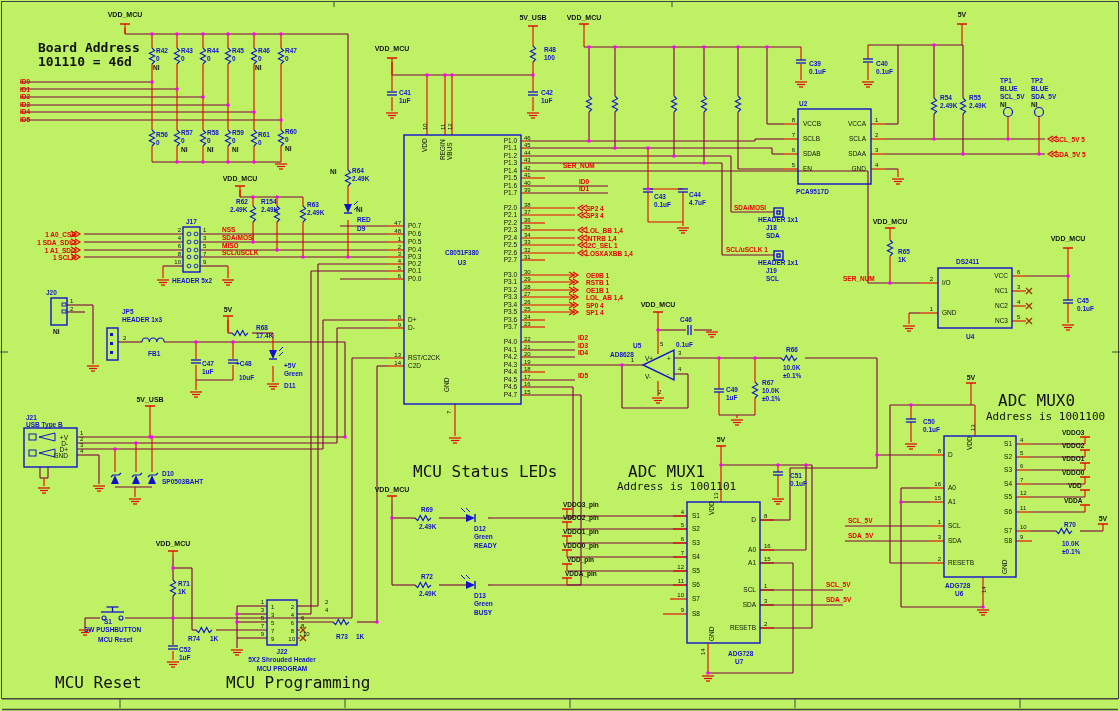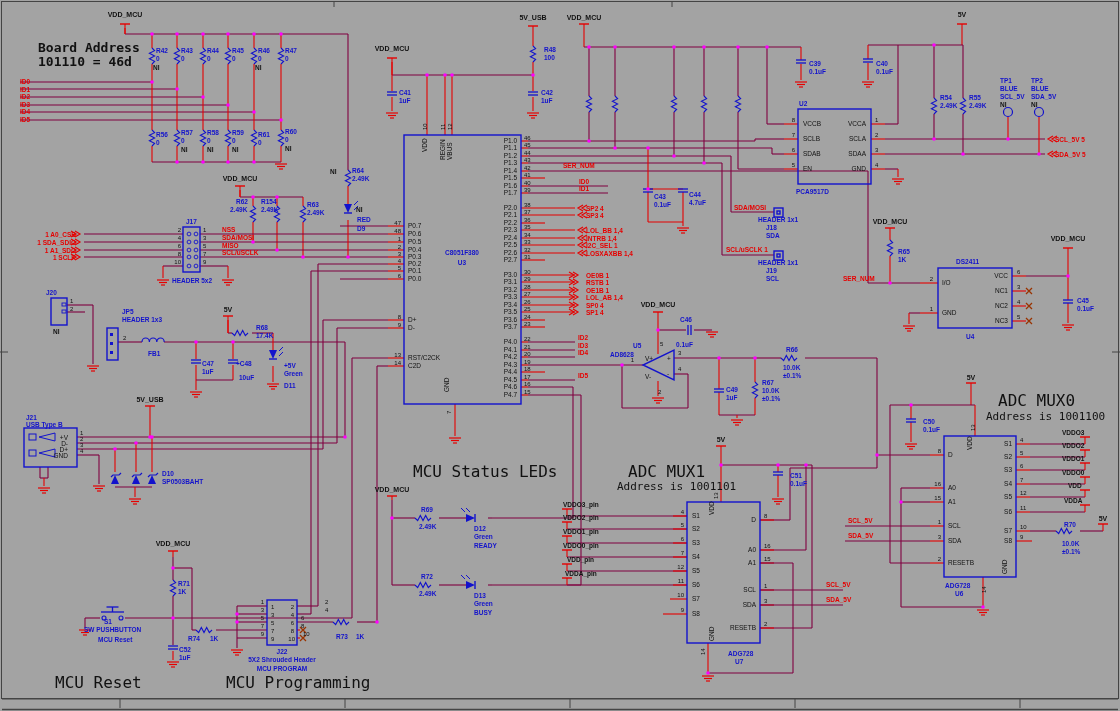--- a/index.html
+++ b/index.html
@@ -1,16 +1,16 @@
 <!DOCTYPE html>
 <html><head>
 <meta charset="utf-8">
 <style>
   html,body{margin:0;padding:0;background:#fff}
-  #sheet{position:relative;width:1120px;height:711px;background:#a3a3a3;overflow:hidden}
+  #sheet{position:relative;width:1120px;height:711px;background:#bef264;overflow:hidden}
   svg{display:block}
   text{font-family:"Liberation Sans","DejaVu Sans",sans-serif}
   .t1{font:bold 13px "DejaVu Sans Mono",monospace;fill:#111}
   .t2{font:16px "DejaVu Sans Mono",monospace;fill:#111}
   .t3{font:11px "DejaVu Sans Mono",monospace;fill:#111}
   .n{font-weight:bold;font-size:7px;fill:#111}
   .n2{font-weight:bold;font-size:6.5px;fill:#111}
   .r{font-weight:bold;font-size:6.5px;fill:#e60000}
   .b{font-weight:bold;font-size:6.5px;fill:#1212cc}
   .p{font-size:6.5px;fill:#111}

